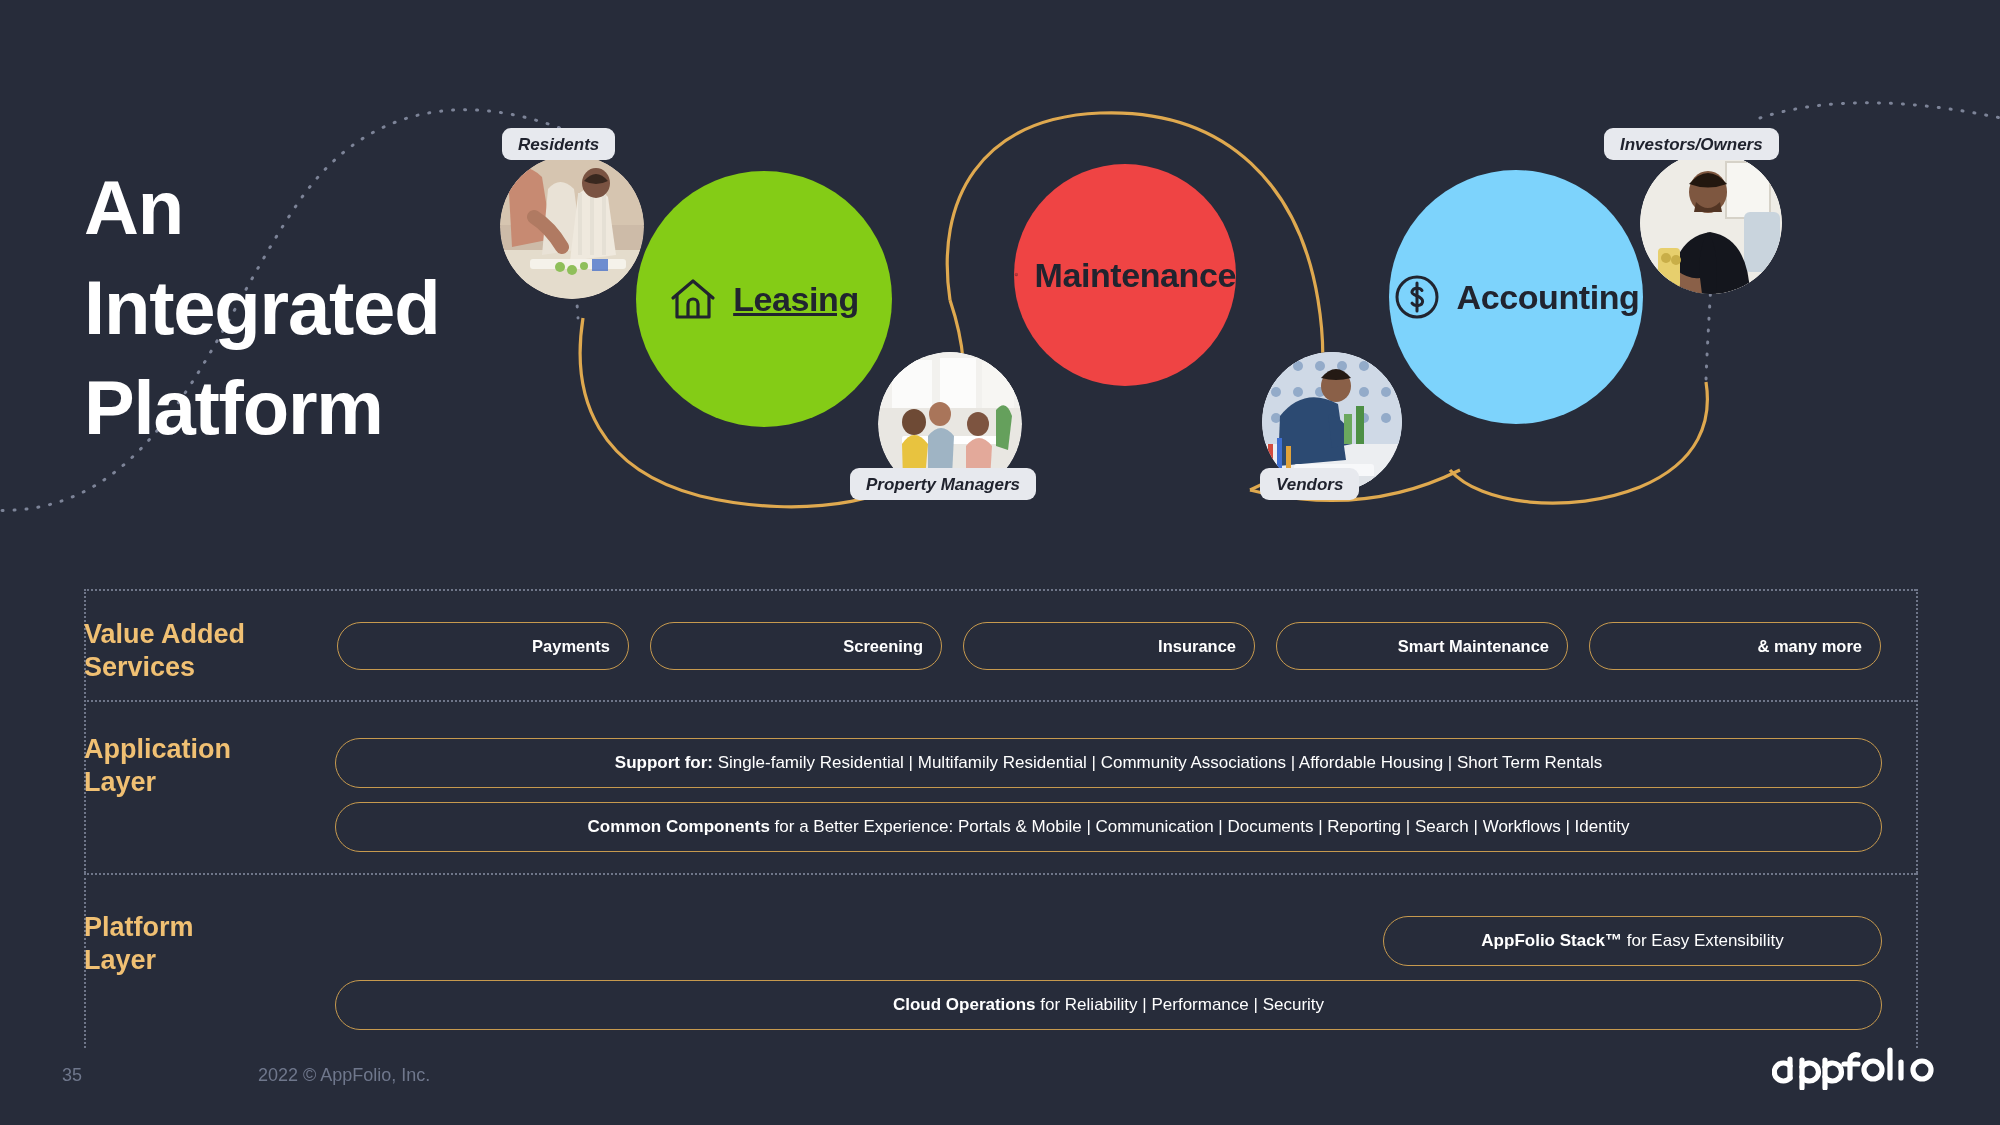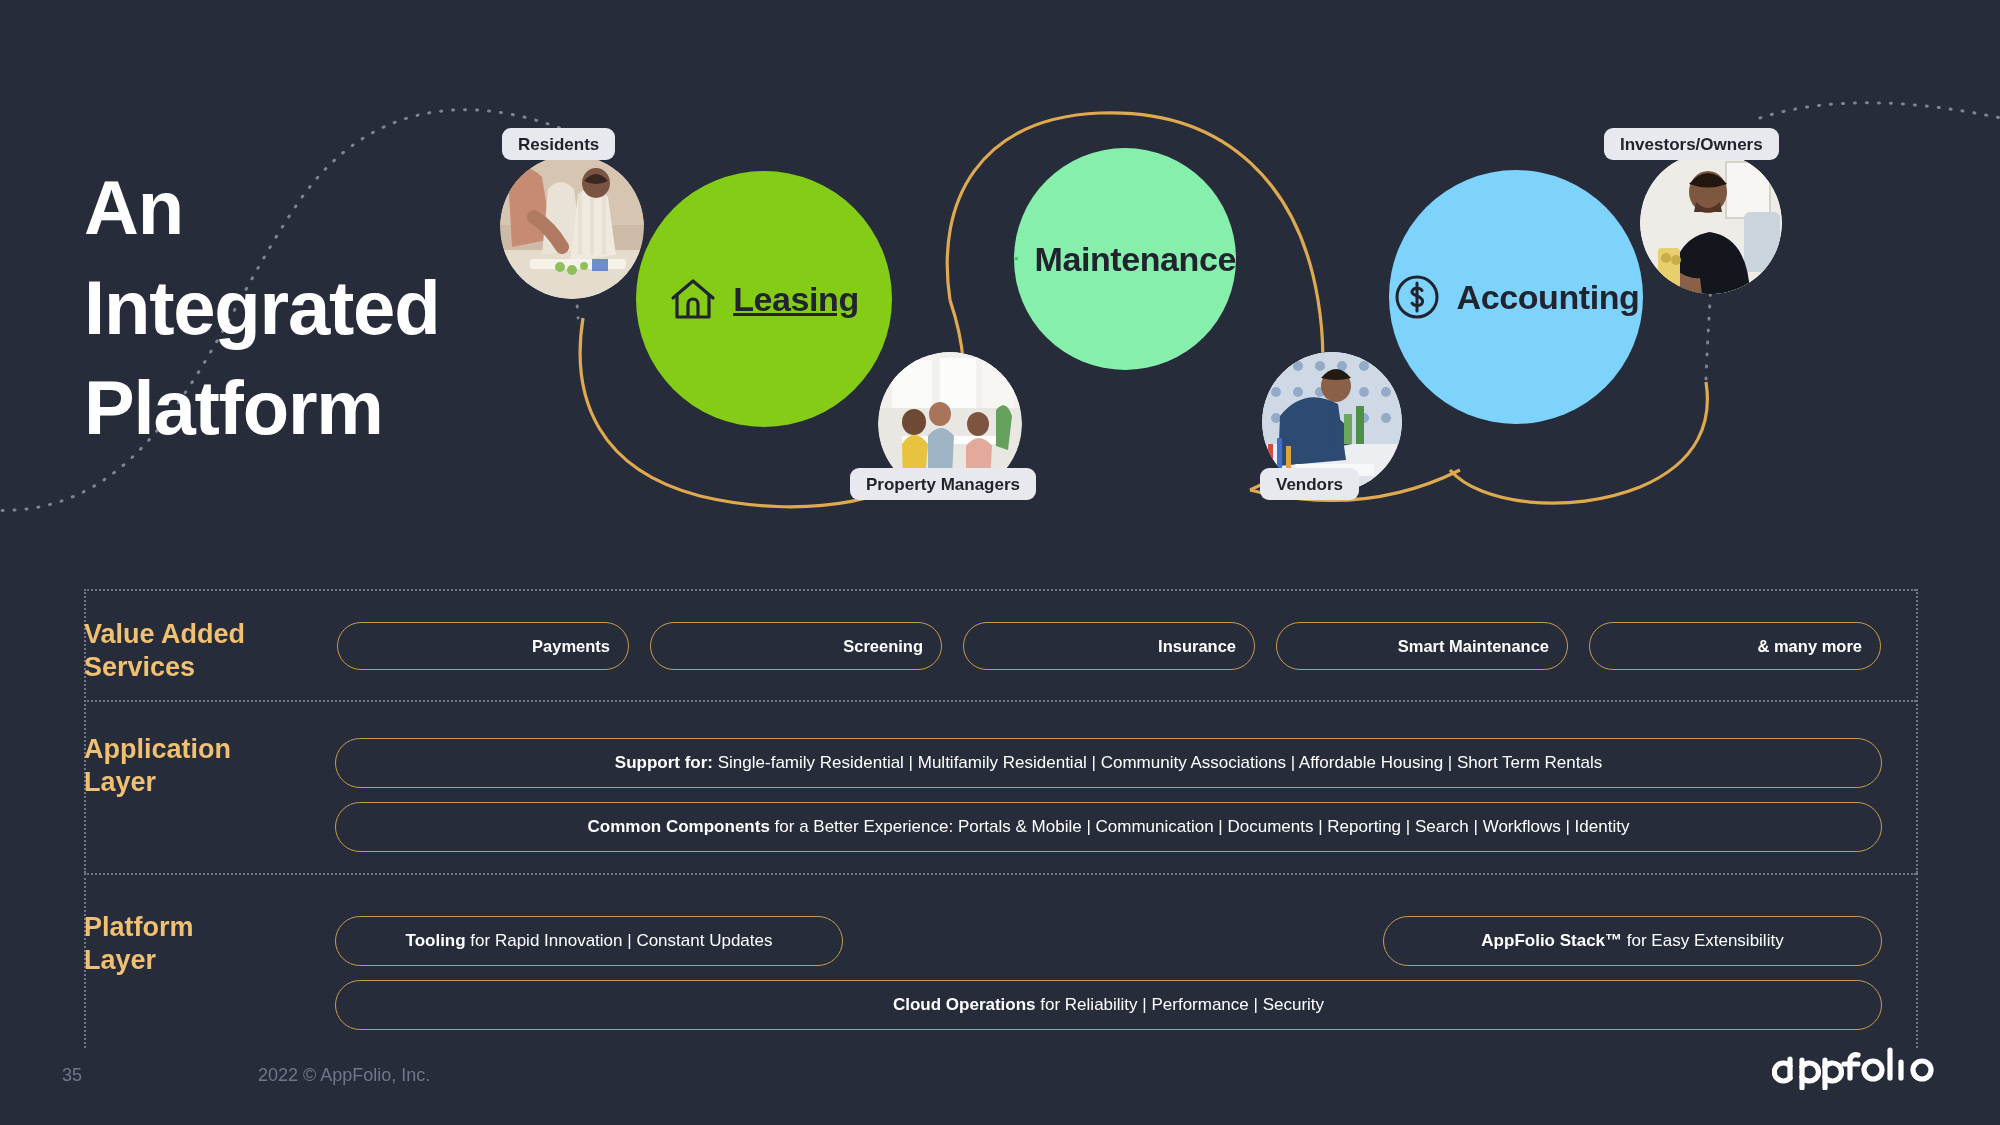--- a/index.html
+++ b/index.html
@@ -29,35 +29,35 @@
 
   .bigcircle{
     position:absolute;border-radius:50%;
     display:flex;align-items:center;justify-content:center;
     color:#21242f;font-weight:700;
   }
   .bigcircle .lbl{margin-left:16px;font-size:34px;letter-spacing:-0.4px;white-space:nowrap;}
   .bigcircle svg{display:block;}
 
   .c-leasing{left:636px;top:171px;width:256px;height:256px;background:#84cc16;text-decoration:underline;}
-  .c-maintenance{left:1014px;top:148px;width:222px;height:222px;background:#86efac;}
+  .c-maintenance{left:1014px;top:164px;width:222px;height:222px;background:#ef4444;}
   .c-accounting{left:1389px;top:170px;width:254px;height:254px;background:#7dd3fc;}
 
   .photo{
     position:absolute;border-radius:50%;overflow:hidden;
     background:#3a4051;
   }
   .photo .img{position:absolute;inset:0;}
 
   .pill{
     position:absolute;background:#e7e9ee;color:#20232e;
     border-radius:9px;font-size:17px;font-weight:700;
     padding:8px 16px;white-space:nowrap;line-height:1;
     display:flex;align-items:center;justify-content:center;
-    box-sizing:border-box;height:32px;
+    box-sizing:border-box;height:32px;font-style:italic;
   }
 
   
   .rowsep{position:absolute;left:84px;width:1832px;height:0;
     border-top:2px dotted #6f7689;}
   .vdotsL{position:absolute;width:0;border-left:2px dotted #6f7689;left:84px;}
   .vdotsR{position:absolute;width:0;border-left:2px dotted #6f7689;left:1916px;}
 
   .seclabel{
     position:absolute;color:#f0c073;font-weight:700;font-size:27px;line-height:33px;
@@ -320,23 +320,20 @@
   </div>
   <div class="cap" style="left:335px;top:802px;width:1547px;height:50px;">
     <span><b>Common Components</b><span class="reg"> for a Better Experience: Portals &amp; Mobile | Communication | Documents | Reporting | Search | Workflows | Identity</span></span>
   </div>
 
   <div class="seclabel" style="top:911px;">
     <div>Platform</div>
     <div>Layer</div>
   </div>
 
-  <div class="cap" style="left:335px;top:916px;width:508px;height:50px;">
-    <span><b>Tooling</b><span class="reg"> for Rapid Innovation | Constant Updates</span></span>
-  </div>
   <div class="cap" style="left:1383px;top:916px;width:499px;height:50px;">
     <span><b>AppFolio Stack™</b><span class="reg">  for Easy Extensibility</span></span>
   </div>
   <div class="cap" style="left:335px;top:980px;width:1547px;height:50px;">
     <span><b>Cloud Operations</b><span class="reg"> for Reliability | Performance | Security</span></span>
   </div>
 
   <div class="pagenum">35</div>
   <div class="copy">2022 © AppFolio, Inc.</div>
   <div class="logo">

